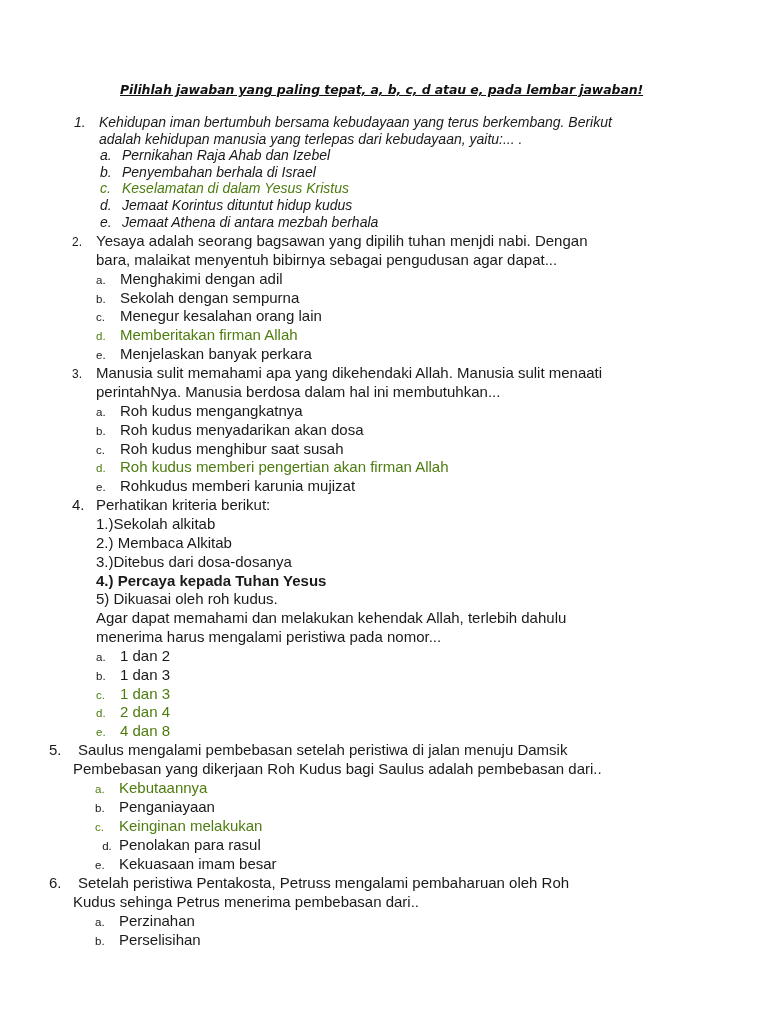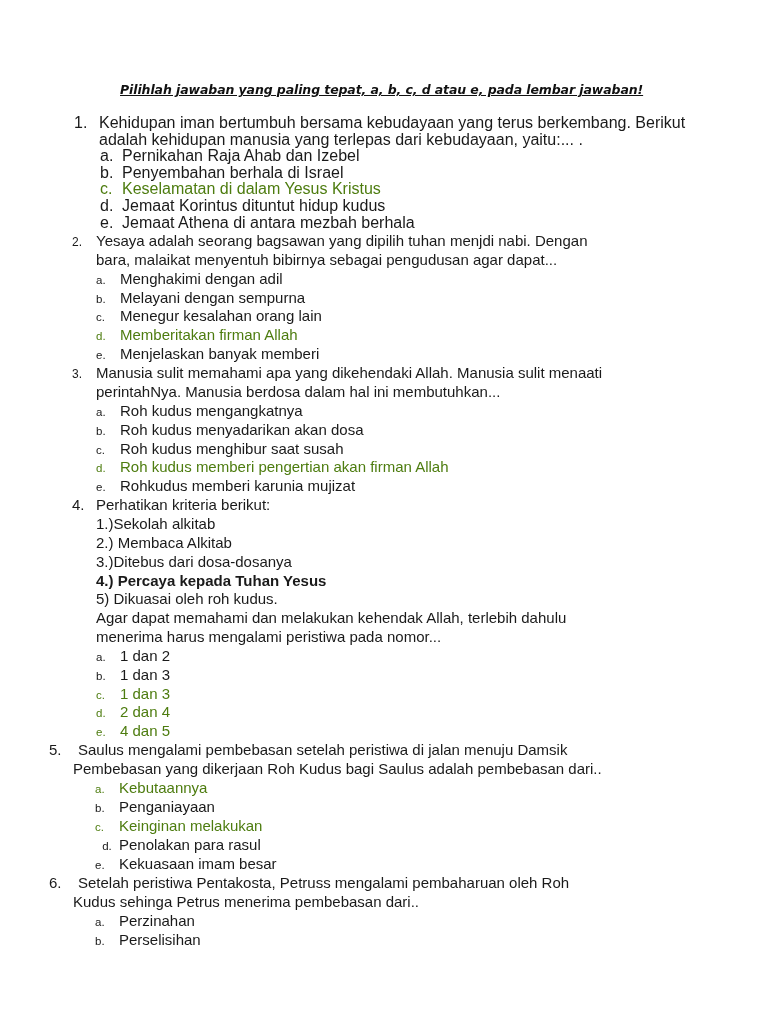--- a/index.html
+++ b/index.html
@@ -1,20 +1,20 @@
 <!DOCTYPE html>
 <html><head>
 <meta charset="utf-8">
 <style>
   html, body { margin: 0; padding: 0; background: #ffffff; }
   body { width: 768px; height: 1024px; position: relative; overflow: hidden; font-family: "Liberation Sans", sans-serif; color: #1a1a1a; }
   .page { position: absolute; left: 0; top: 12px; width: 696px; height: 1024px; }
   .title { position: absolute; left: 120px; top: 70px; font-family: "DejaVu Sans", sans-serif; font-size: 12.5px; font-weight: bold; font-style: italic; text-decoration: underline; color: #111; letter-spacing: -0.1px; }
   .line { position: absolute; white-space: nowrap; }
-  .s { font-size: 16px; }
+  .s { font-size: 14px; font-style: italic; }
   .l { font-size: 15px; }
   .red { color: #4d7c0f; }
   .num { display: inline-block; }
   .opt-letter { display: inline-block; width: 24px; font-size: 11.5px; }
   .opt-letter-s { display: inline-block; width: 22px; }
 </style>
 </head>
 <body>
 
 <div class="page">
@@ -28,24 +28,24 @@
     <div class="line s" style="left:100px; top:152px;"><span class="opt-letter-s">b.</span><span>Penyembahan berhala di Israel</span></div>
     <div class="line s red" style="left:100px; top:168px;"><span class="opt-letter-s">c.</span><span>Keselamatan di dalam Yesus Kristus</span></div>
     <div class="line s" style="left:100px; top:185px;"><span class="opt-letter-s">d.</span><span>Jemaat Korintus dituntut hidup kudus</span></div>
     <div class="line s" style="left:100px; top:202px;"><span class="opt-letter-s">e.</span><span>Jemaat Athena di antara mezbah berhala</span></div>
   </div>
 
   <div>
     <div class="line l" style="left:72px; top:220px;"><span class="num" style="width:24px; font-size:12px;">2.</span><span>Yesaya adalah seorang bagsawan yang dipilih tuhan menjdi nabi. Dengan</span></div>
     <div class="line l" style="left:96px; top:239px;">bara, malaikat menyentuh bibirnya sebagai pengudusan agar dapat...</div>
     <div class="line l" style="left:96px; top:258px;"><span class="opt-letter">a.</span><span>Menghakimi dengan adil</span></div>
-    <div class="line l" style="left:96px; top:277px;"><span class="opt-letter">b.</span><span>Melayani dengan sempurna</span></div>
+    <div class="line l" style="left:96px; top:277px;"><span class="opt-letter">b.</span><span>Sekolah dengan sempurna</span></div>
     <div class="line l" style="left:96px; top:295px;"><span class="opt-letter">c.</span><span>Menegur kesalahan orang lain</span></div>
     <div class="line l red" style="left:96px; top:314px;"><span class="opt-letter">d.</span><span>Memberitakan firman Allah</span></div>
-    <div class="line l" style="left:96px; top:333px;"><span class="opt-letter">e.</span><span>Menjelaskan banyak memberi</span></div>
+    <div class="line l" style="left:96px; top:333px;"><span class="opt-letter">e.</span><span>Menjelaskan banyak perkara</span></div>
   </div>
 
   <div>
     <div class="line l" style="left:72px; top:352px;"><span class="num" style="width:24px; font-size:12px;">3.</span><span>Manusia sulit memahami apa yang dikehendaki Allah. Manusia sulit menaati</span></div>
     <div class="line l" style="left:96px; top:371px;">perintahNya. Manusia berdosa dalam hal ini membutuhkan...</div>
     <div class="line l" style="left:96px; top:390px;"><span class="opt-letter">a.</span><span>Roh kudus mengangkatnya</span></div>
     <div class="line l" style="left:96px; top:409px;"><span class="opt-letter">b.</span><span>Roh kudus menyadarikan akan dosa</span></div>
     <div class="line l" style="left:96px; top:428px;"><span class="opt-letter">c.</span><span>Roh kudus menghibur saat susah</span></div>
     <div class="line l red" style="left:96px; top:446px;"><span class="opt-letter">d.</span><span>Roh kudus memberi pengertian akan firman Allah</span></div>
     <div class="line l" style="left:96px; top:465px;"><span class="opt-letter">e.</span><span>Rohkudus memberi karunia mujizat</span></div>
@@ -57,21 +57,21 @@
     <div class="line l" style="left:96px; top:522px;">2.) Membaca Alkitab</div>
     <div class="line l" style="left:96px; top:541px;">3.)Ditebus dari dosa-dosanya</div>
     <div class="line l" style="left:96px; top:560px;font-weight:bold;">4.) Percaya kepada Tuhan Yesus</div>
     <div class="line l" style="left:96px; top:578px;">5) Dikuasai oleh roh kudus.</div>
     <div class="line l" style="left:96px; top:597px;">Agar dapat memahami dan melakukan kehendak Allah, terlebih dahulu</div>
     <div class="line l" style="left:96px; top:616px;">menerima harus mengalami peristiwa pada nomor...</div>
     <div class="line l" style="left:96px; top:635px;"><span class="opt-letter">a.</span><span>1 dan 2</span></div>
     <div class="line l" style="left:96px; top:654px;"><span class="opt-letter">b.</span><span>1 dan 3</span></div>
     <div class="line l red" style="left:96px; top:673px;"><span class="opt-letter">c.</span><span>1 dan 3</span></div>
     <div class="line l red" style="left:96px; top:691px;"><span class="opt-letter">d.</span><span>2 dan 4</span></div>
-    <div class="line l red" style="left:96px; top:710px;"><span class="opt-letter">e.</span><span>4 dan 5</span></div>
+    <div class="line l red" style="left:96px; top:710px;"><span class="opt-letter">e.</span><span>4 dan 8</span></div>
   </div>
 
   <div>
     <div class="line l" style="left:49px; top:729px;"><span class="num" style="width:29px;">5.</span><span>Saulus mengalami pembebasan setelah peristiwa di jalan menuju Damsik</span></div>
     <div class="line l" style="left:73px; top:748px;">Pembebasan yang dikerjaan Roh Kudus bagi Saulus adalah pembebasan dari..</div>
     <div class="line l red" style="left:95px; top:767px;"><span class="opt-letter">a.</span><span>Kebutaannya</span></div>
     <div class="line l" style="left:95px; top:786px;"><span class="opt-letter">b.</span><span>Penganiayaan</span></div>
     <div class="line l red" style="left:95px; top:805px;"><span class="opt-letter">c.</span><span>Keinginan melakukan</span></div>
     <div class="line l" style="left:95px; top:824px;text-align:center;"><span class="opt-letter">d.</span><span>Penolakan para rasul</span></div>
     <div class="line l" style="left:95px; top:843px;"><span class="opt-letter">e.</span><span>Kekuasaan imam besar</span></div>

